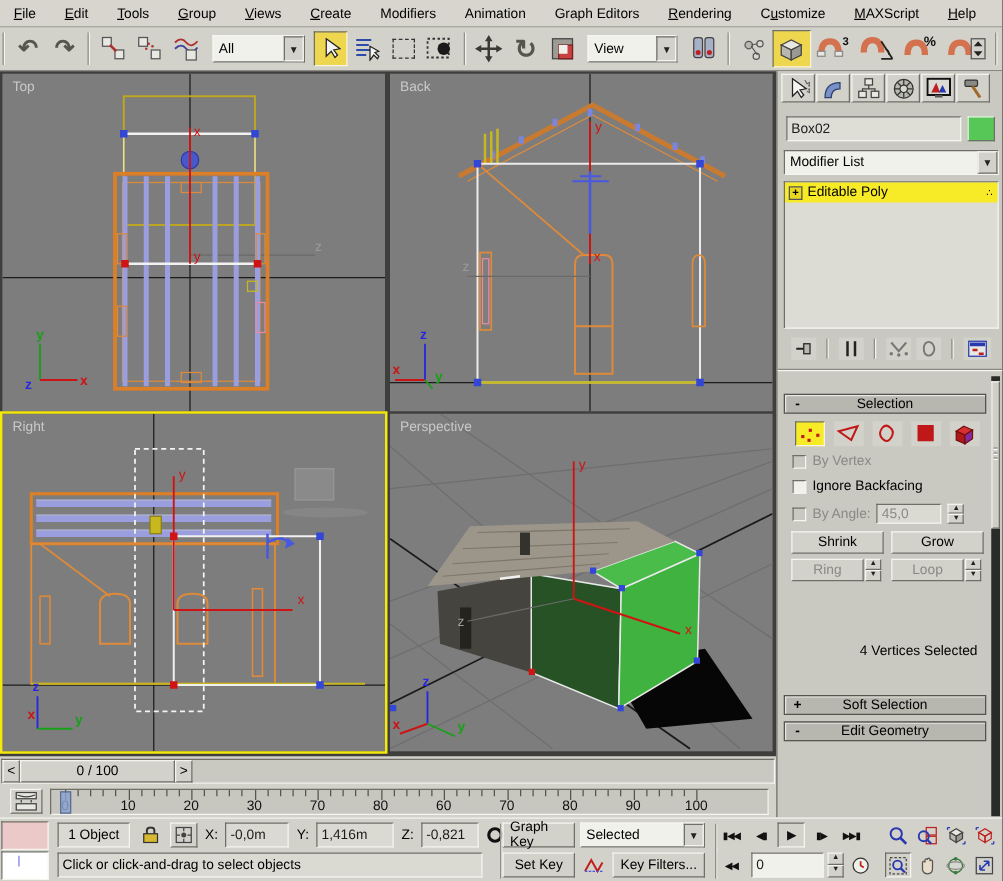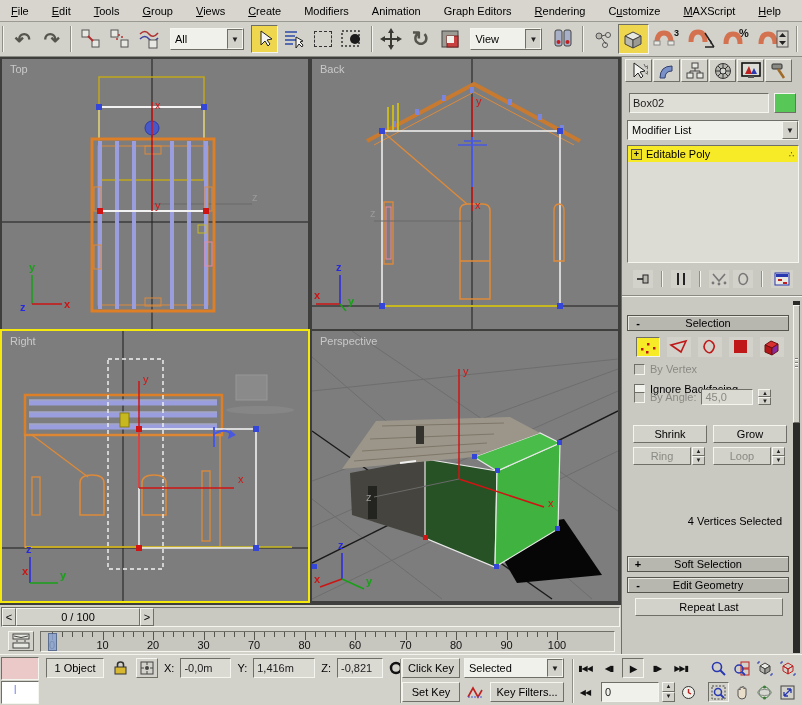--- a/index.html
+++ b/index.html
@@ -659,21 +659,21 @@
     </div>
 
     <div class="chkrow" style="left:12px;top:306px">
       <span class="chk dis"></span>
       <span class="dis-t">By Vertex</span>
     </div>
     <div class="chkrow" style="left:12px;top:326px">
       <span class="chk"></span>
       <span>Ignore Backfacing</span>
     </div>
-    <div class="chkrow" style="left:12px;top:332px">
+    <div class="chkrow" style="left:12px;top:346px">
       <span class="chk dis"></span>
       <span class="dis-t">By Angle:</span>
       <span class="fld in" style="width:52px;height:16px;color:#8a8a84">
           <input class="dis-t" value="45,0" style="">
         </span>
       <span class="spin" style="height:16px">
           <div>▲</div>
           <div>▼</div>
         </span>
     </div>
@@ -698,21 +698,20 @@
     <div class="rollhead" style="left:5px;top:499px;width:162px">
       <span class="rollsign">+</span>
       <span>Soft Selection</span>
     </div>
 
     <div class="rollhead" style="left:5px;top:520px;width:162px">
       <span class="rollsign">-</span>
       <span>Edit Geometry</span>
     </div>
 
-    <div class="btn out sbtn" style="position:absolute;left:13px;top:541px;width:148px;height:18px">Repeat Last</div>
 
 
     <div style="position:absolute;right:2px;top:244px;width:7px;height:352px;background:#2a2a28">
       <div class="out" style="position:absolute;left:0;top:4px;width:7px;height:118px;background:#cfcec7">
         <div style="margin:52px 1px 0;border-top:1px solid #7a7a74;border-bottom:1px solid #fff"></div>
         <div style="margin:2px 1px 0;border-top:1px solid #7a7a74;border-bottom:1px solid #fff"></div>
         <div style="margin:2px 1px 0;border-top:1px solid #7a7a74;border-bottom:1px solid #fff"></div>
       </div>
     </div>
   </div>
@@ -749,24 +748,29 @@
       <span>Z:</span>
       <div class="fld in" style="width:46px;height:20px">
           <input value="-0,821" style="">
         </div>
       <svg width="32" height="16">
           <circle cx="7" cy="8" r="5" fill="none" stroke="#111" stroke-width="2.5"></circle>
           <path d="M12 8 L30 8 M24 8 L24 13 M28 8 L28 12" stroke="#111" stroke-width="2.5"></path>
         </svg>
     </div>
 
+    <div class="srow" style="left:46px;top:27px">
+      <div class="fld in" style="width:340px;height:20px">
+          <span>Click or click-and-drag to select objects</span>
+        </div>
+    </div>
 
     <div class="tsep" style="position:absolute;left:396px;top:4px;height:44px"></div>
 
-    <div class="btn out sbtn" style="position:absolute;left:402px;top:3px;width:58px;height:20px">Click Key</div>
+    <div class="btn out sbtn" style="position:absolute;left:402px;top:3px;width:58px;height:20px">Graph Key</div>
     <div class="btn out sbtn" style="position:absolute;left:402px;top:27px;width:58px;height:20px">Set Key</div>
 
     <div class="tdrop out" style="position:absolute;left:464px;top:3px;width:100px;height:20px">
       <span class="txt">Selected</span>
       <span class="darr in">▼</span>
     </div>
     <div class="btn" style="position:absolute;left:464px;top:27px;width:22px;height:20px">
       <svg width="16" height="14">
           <path d="M1 12 L6 3 L11 12 L15 5" stroke="#c02020" stroke-width="1.6" fill="none"></path>
           <path d="M1 12 L15 12" stroke="#4858e0" stroke-dasharray="2,1"></path>

